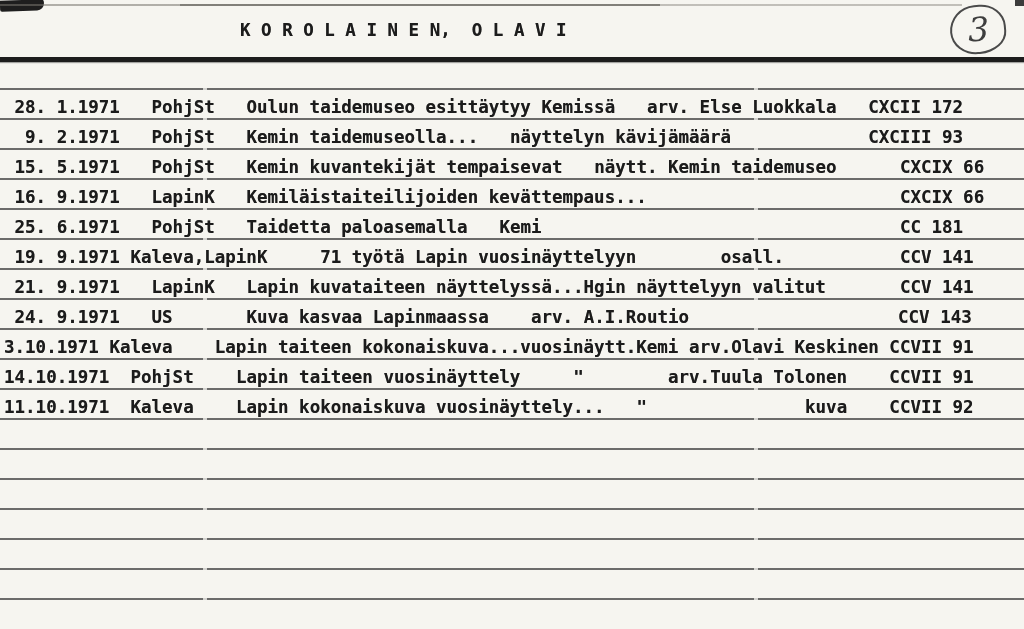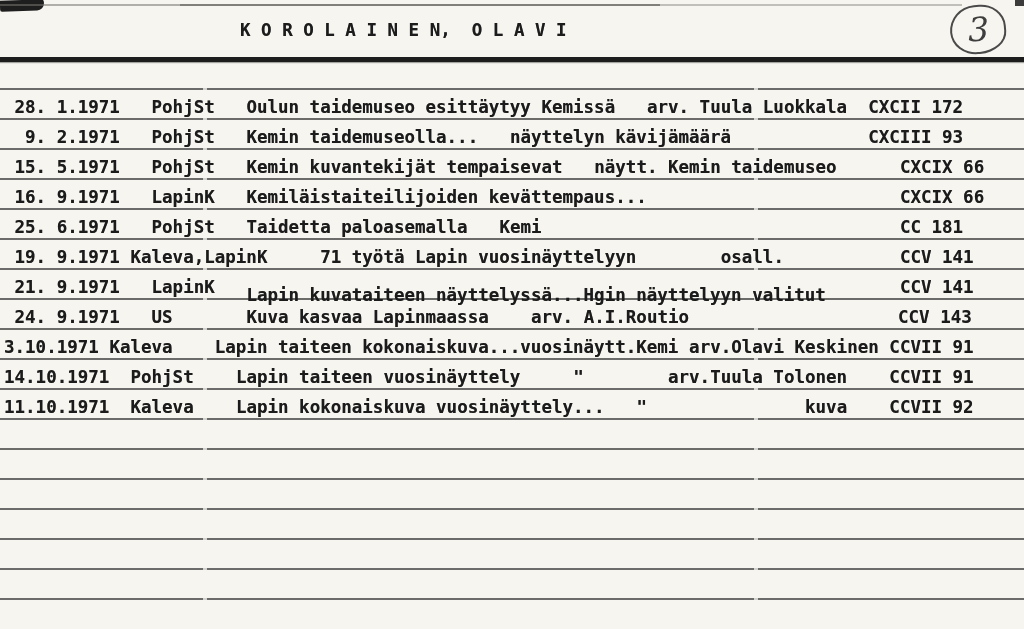--- a/index.html
+++ b/index.html
@@ -73,21 +73,21 @@
       <div class="rule" style="top: 538px;"></div>
       <div class="rule" style="top: 568px;"></div>
       <div class="rule" style="top: 598px;"></div>
     </div>
 
   <div>
       <div class="row" style="top: 97px;">
         <span class="cell" style="left: 14.54px;">28. 1.1971</span>
         <span class="cell" style="left: 151.56px;">PohjSt</span>
         <span class="cell" style="left: 246.42px;">Oulun taidemuseo esittäytyy Kemissä</span>
-        <span class="cell" style="left: 646.94px;">arv. Tuula Luokkala</span>
+        <span class="cell" style="left: 646.94px;">arv. Else Luokkala</span>
         <span class="cell" style="left: 868.28px; text-align: right;">CXCII 172</span>
       </div>
       <div class="row" style="top: 127px;">
         <span class="cell" style="left: 25.08px;">9. 2.1971</span>
         <span class="cell" style="left: 151.56px;">PohjSt</span>
         <span class="cell" style="left: 246.42px;">Kemin taidemuseolla...</span>
         <span class="cell" style="left: 509.92px;">näyttelyn kävijämäärä</span>
         <span class="cell" style="left: 868.28px;">CXCIII 93</span>
       </div>
       <div class="row" style="top: 157px;">
@@ -113,21 +113,21 @@
       <div class="row" style="top: 247px;">
         <span class="cell" style="left: 14.54px;">19. 9.1971</span>
         <span class="cell" style="left: 130.48px;">Kaleva,LapinK</span>
         <span class="cell" style="left: 320.2px;">71 työtä Lapin vuosinäyttelyyn</span>
         <span class="cell" style="left: 720.72px;">osall.</span>
         <span class="cell" style="left: 899.9px;">CCV 141</span>
       </div>
       <div class="row" style="top: 277px;">
         <span class="cell" style="left: 14.54px;">21. 9.1971</span>
         <span class="cell" style="left: 151.56px;">LapinK</span>
-        <span class="cell" style="left: 246.42px; margin-top: 8px;">Lapin kuvataiteen näyttelyssä...Hgin näyttelyyn valitut</span>
+        <span class="cell" style="left: 246.42px;">Lapin kuvataiteen näyttelyssä...Hgin näyttelyyn valitut</span>
         <span class="cell" style="left: 899.9px;">CCV 141</span>
       </div>
       <div class="row" style="top: 307px;">
         <span class="cell" style="left: 14.54px;">24. 9.1971</span>
         <span class="cell" style="left: 151.56px;">US</span>
         <span class="cell" style="left: 246.42px;">Kuva kasvaa Lapinmaassa</span>
         <span class="cell" style="left: 531px;">arv. A.I.Routio</span>
         <span class="cell" style="left: 898px;">CCV 143</span>
       </div>
       <div class="row" style="top: 337px;">

